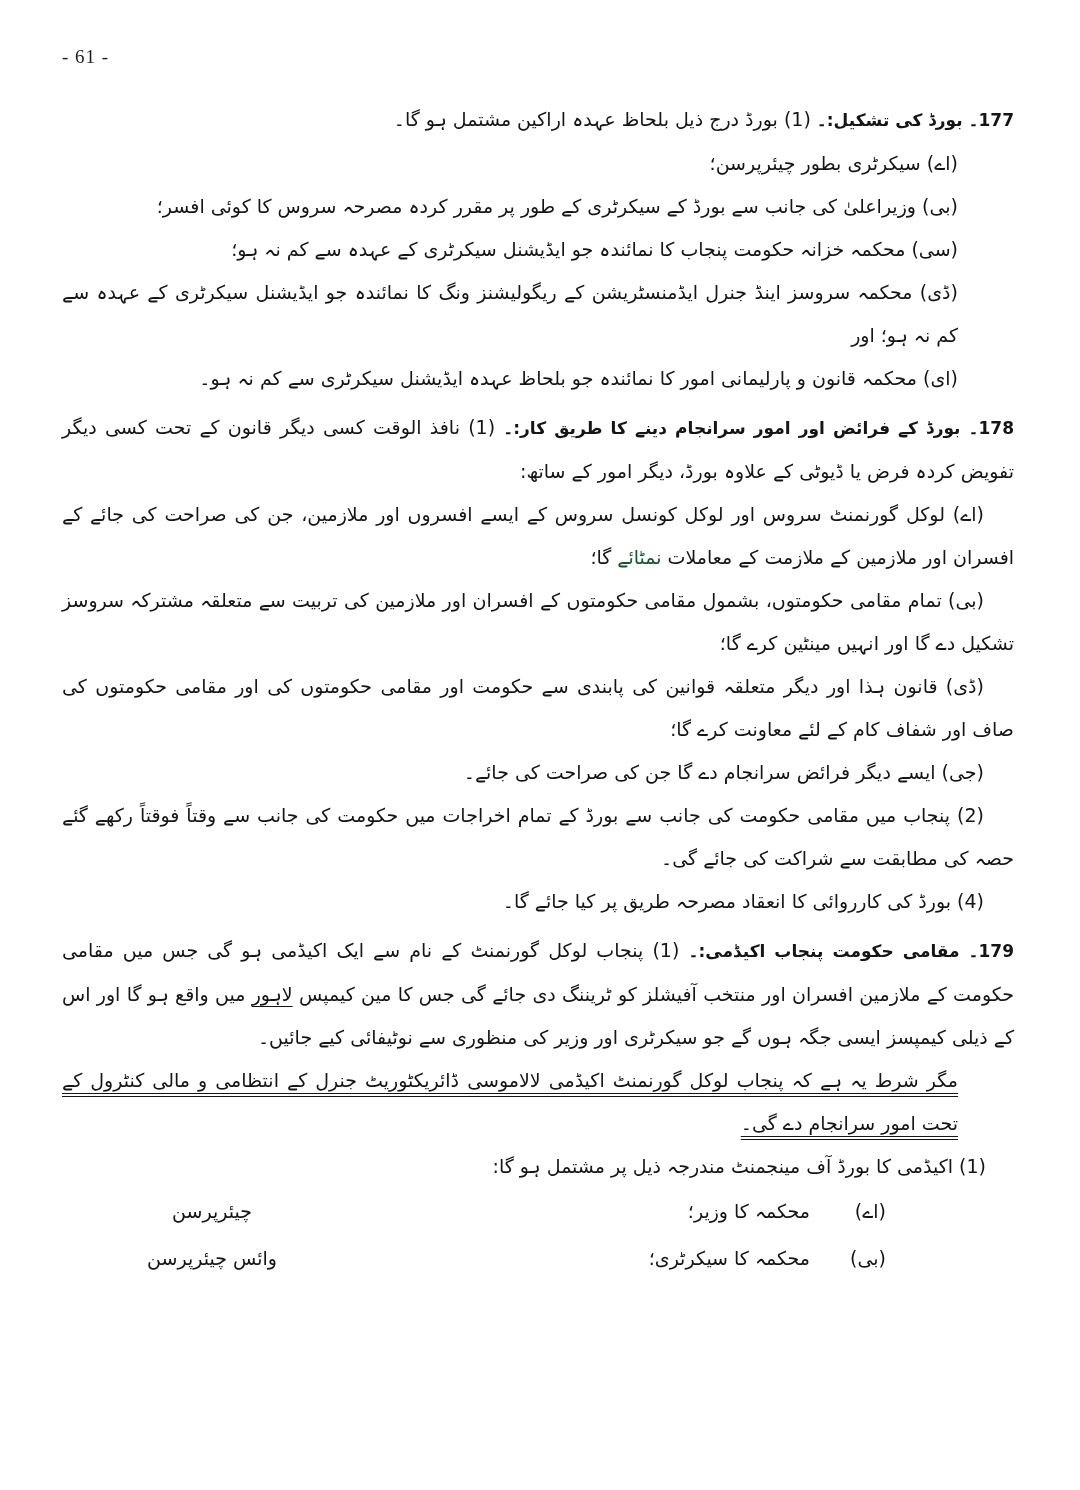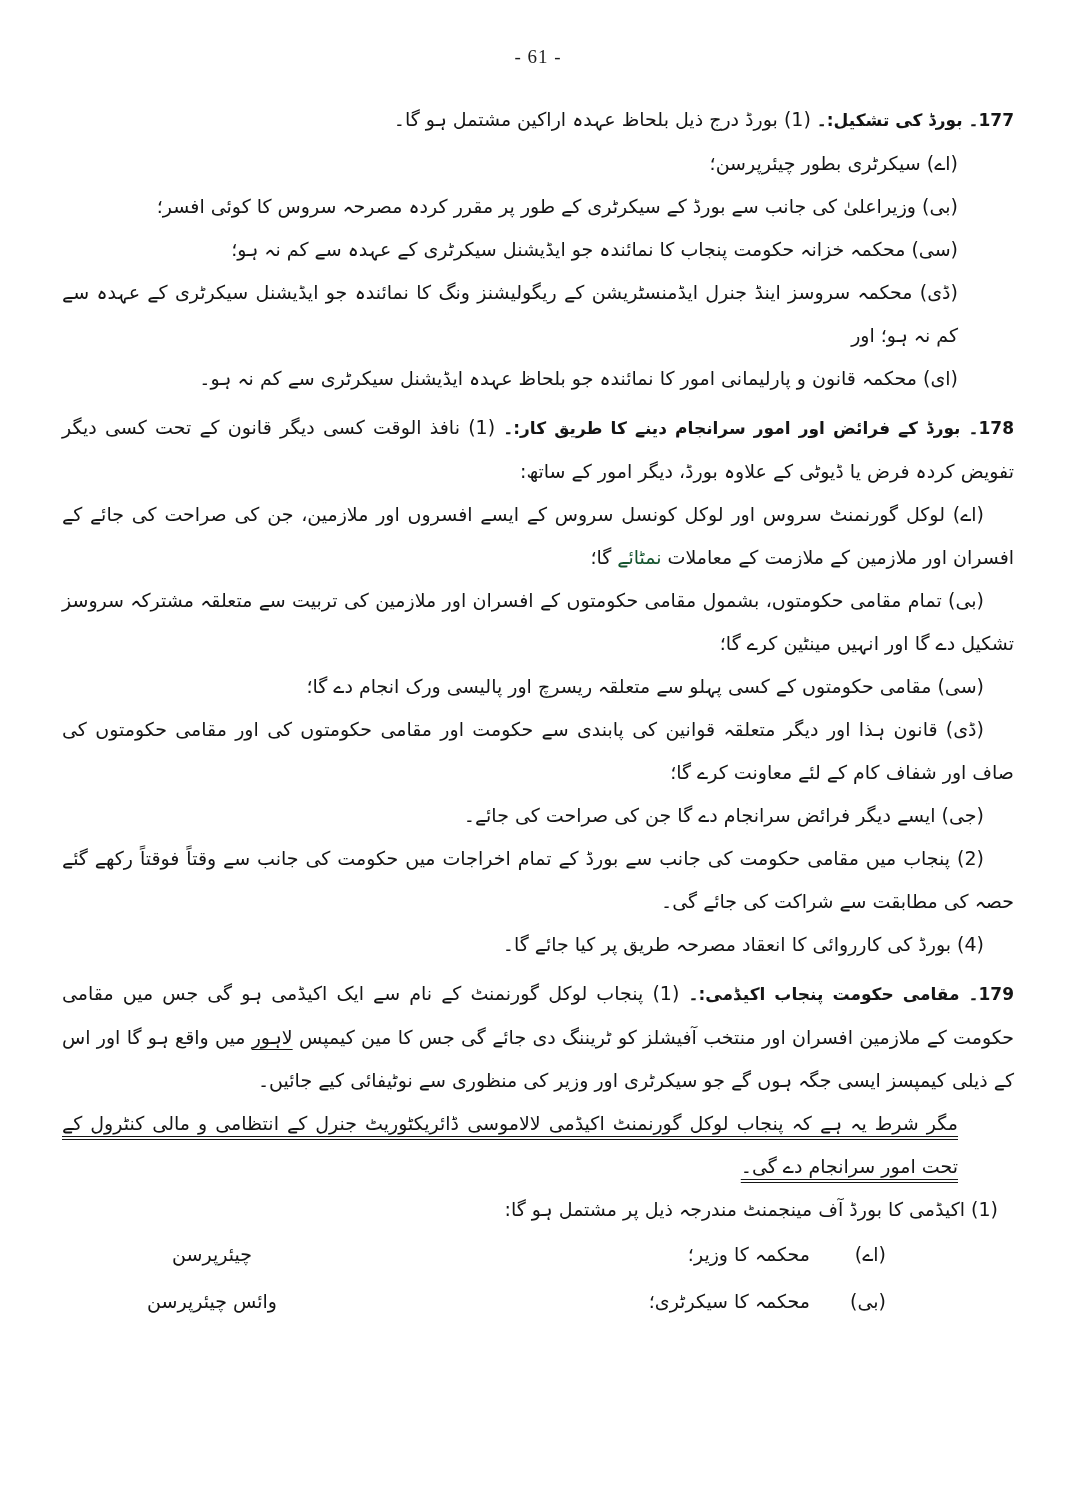--- a/index.html
+++ b/index.html
@@ -12,21 +12,21 @@
   .page{
     box-sizing:border-box;
     width:1080px;height:1490px;
     padding:46px 66px 20px 62px;
     direction:rtl;
     overflow:hidden;
     background:#ffffff;
   }
   .pageno{
     direction:ltr;
-    text-align:center;
+    text-align:left;
     font-family:"Liberation Serif",serif;
     font-size:19px;
     color:#1d1d1d;
     margin:0 0 30px 0;
     letter-spacing:1px;
   }
   p{
     margin:0;
     font-size:19px;
     line-height:43px;
@@ -41,21 +41,21 @@
   .clause-177{margin-left:0;margin-right:56px;}
   .indent-first{text-indent:30px;}
   .blue{color:#14532d;}
   .city-underline{text-decoration:underline;text-underline-offset:5px;}
   .proviso{
     margin-right:56px;
     text-decoration:underline;
     text-decoration-style:double;
     text-underline-offset:6px;
   }
-  .board-intro{margin-right:16px;}
+  .board-intro{margin-right:28px;}
   .board-row{
     display:flex;
     align-items:baseline;
     margin-right:128px;
     line-height:47px;
     font-size:19px;
   }
   .board-no{width:76px;flex:0 0 auto;}
   .board-desc{width:310px;flex:0 0 auto;}
   .board-role{
@@ -80,21 +80,20 @@
   <p class="clause-177">(ڈی) محکمہ سروسز اینڈ جنرل ایڈمنسٹریشن کے ریگولیشنز ونگ کا نمائندہ جو ایڈیشنل سیکرٹری کے عہدہ سے کم نہ ہو؛ اور</p>
   <p class="clause-177">(ای) محکمہ قانون و پارلیمانی امور کا نمائندہ جو بلحاظ عہدہ ایڈیشنل سیکرٹری سے کم نہ ہو۔</p>
 
   <p class="mt">
     <span class="heading-run">178۔ بورڈ کے فرائض اور امور سرانجام دینے کا طریق کار:۔</span><span> (1) نافذ الوقت کسی دیگر قانون کے تحت کسی دیگر تفویض کردہ فرض یا ڈیوٹی کے علاوہ بورڈ، دیگر امور کے ساتھ:</span>
   </p>
   <p class="indent-first">
     <span>(اے) لوکل گورنمنٹ سروس اور لوکل کونسل سروس کے ایسے افسروں اور ملازمین، جن کی صراحت کی جائے کے افسران اور ملازمین کے ملازمت کے معاملات </span><span class="blue">نمٹائے</span><span> گا؛</span>
   </p>
   <p class="indent-first">(بی) تمام مقامی حکومتوں، بشمول مقامی حکومتوں کے افسران اور ملازمین کی تربیت سے متعلقہ مشترکہ سروسز تشکیل دے گا اور انہیں مینٹین کرے گا؛</p>
-  <p class="indent-first">(سی) مقامی حکومتوں کے کسی پہلو سے متعلقہ ریسرچ اور پالیسی ورک انجام دے گا؛</p>
   <p class="indent-first">(ڈی) قانون ہذا اور دیگر متعلقہ قوانین کی پابندی سے حکومت اور مقامی حکومتوں کی اور مقامی حکومتوں کی صاف اور شفاف کام کے لئے معاونت کرے گا؛</p>
   <p class="indent-first">(جی) ایسے دیگر فرائض سرانجام دے گا جن کی صراحت کی جائے۔</p>
   <p class="indent-first">(2) پنجاب میں مقامی حکومت کی جانب سے بورڈ کے تمام اخراجات میں حکومت کی جانب سے وقتاً فوقتاً رکھے گئے حصہ کی مطابقت سے شراکت کی جائے گی۔</p>
   <p class="indent-first">(4) بورڈ کی کارروائی کا انعقاد مصرحہ طریق پر کیا جائے گا۔</p>
 
   <p class="mt">
     <span class="heading-run">179۔ مقامی حکومت پنجاب اکیڈمی:۔</span><span> (1) پنجاب لوکل گورنمنٹ کے نام سے ایک اکیڈمی ہو گی جس میں مقامی حکومت کے ملازمین افسران اور منتخب آفیشلز کو ٹریننگ دی جائے گی جس کا مین کیمپس </span><span class="city-underline">لاہور</span><span> میں واقع ہو گا اور اس کے ذیلی کیمپسز ایسی جگہ ہوں گے جو سیکرٹری اور وزیر کی منظوری سے نوٹیفائی کیے جائیں۔</span>
   </p>
 
   <p class="proviso">مگر شرط یہ ہے کہ پنجاب لوکل گورنمنٹ اکیڈمی لالاموسی ڈائریکٹوریٹ جنرل کے انتظامی و مالی کنٹرول کے تحت امور سرانجام دے گی۔</p>

